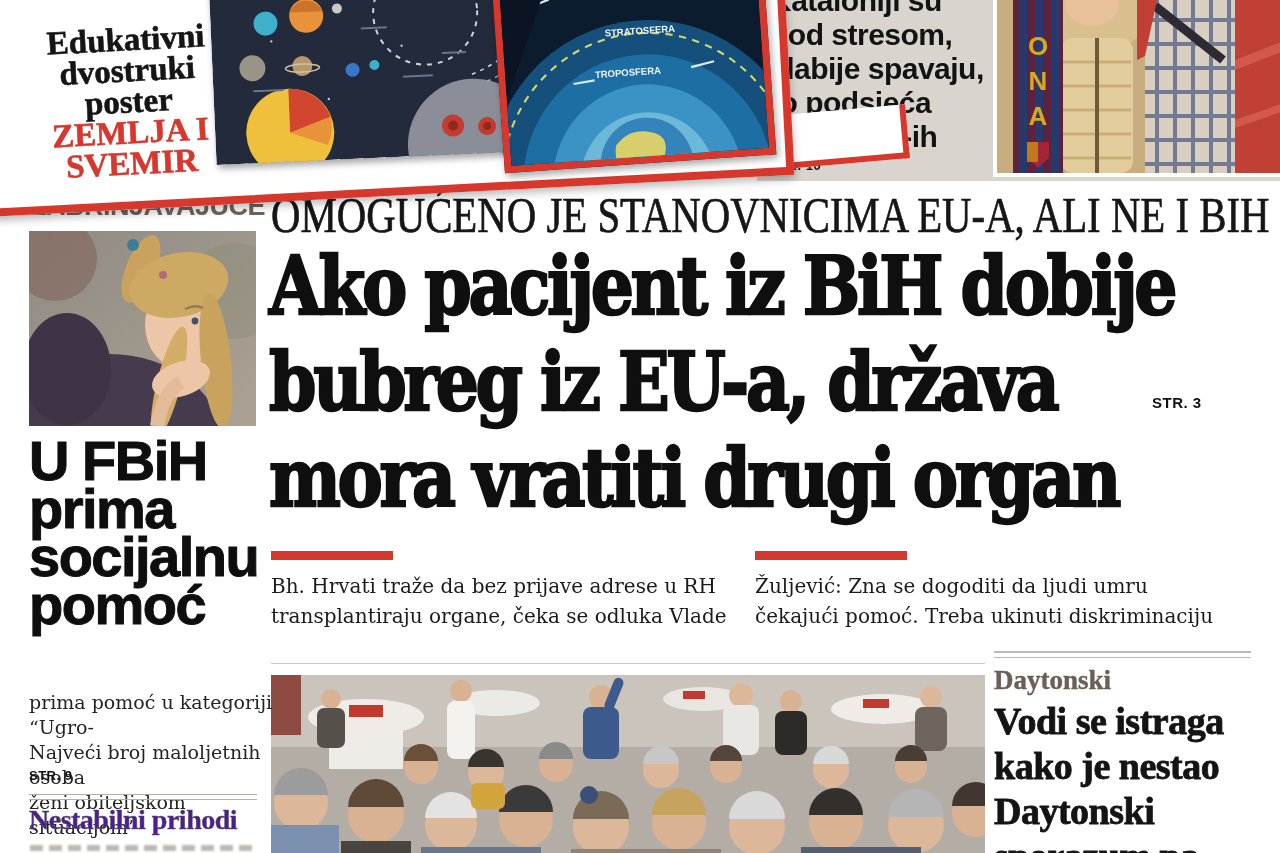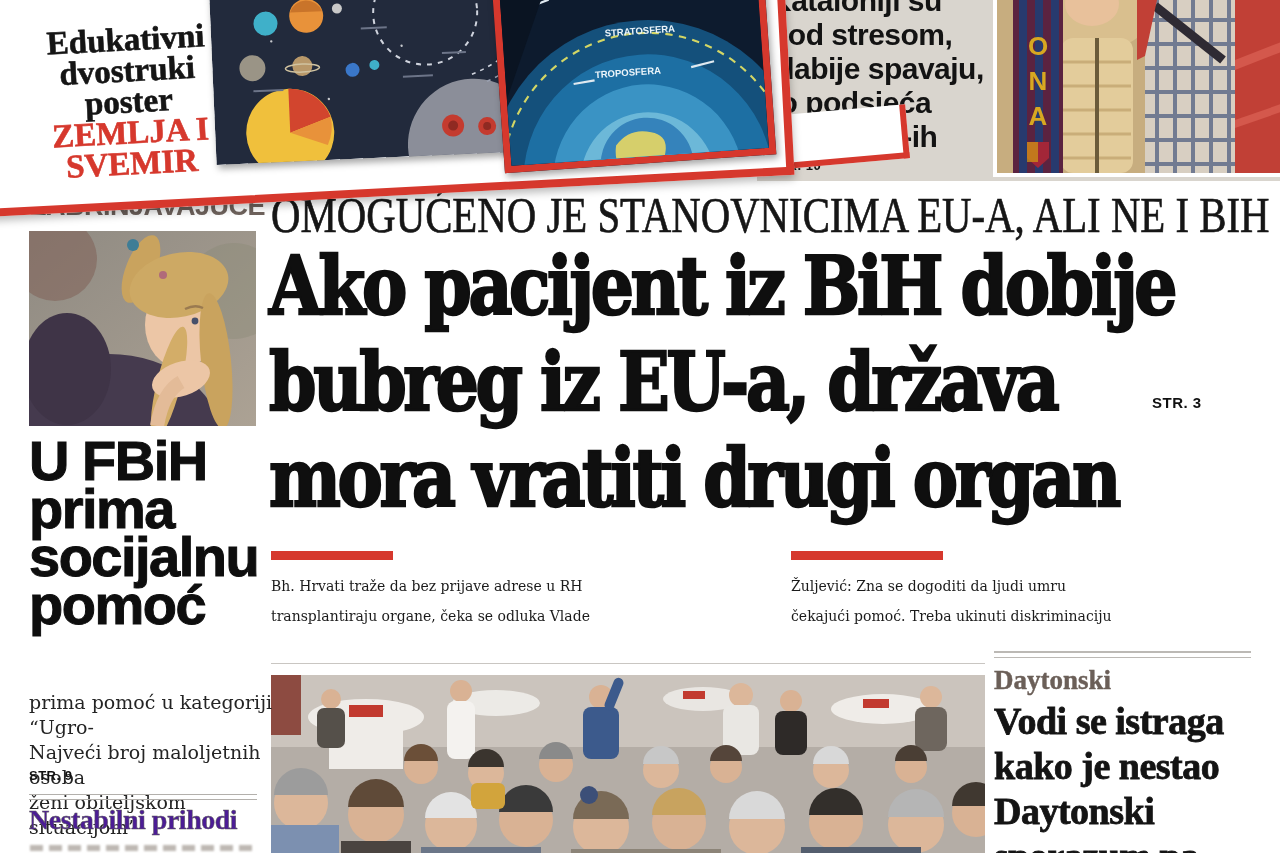--- a/index.html
+++ b/index.html
@@ -36,23 +36,23 @@
   
   .girl-photo{left:29px;top:231px;width:227px;height:195px;}
   .headline{left:269px;top:238px;transform:scaleX(.85);transform-origin:left top;
     font-family:"DejaVu Serif",serif;font-weight:bold;font-size:80px;line-height:96px;
     letter-spacing:-4px;color:#0f0f0f;-webkit-text-stroke:2.4px #0f0f0f;}
   .headline div{white-space:nowrap;}
   .page-ref{font-size:15px;font-weight:bold;letter-spacing:.5px;color:#111;}
   .ref3{left:1152px;top:394px;}
   .deck{width:475px;}
   .deck .bar{height:9px;background:#d6382d;margin-bottom:11px;}
-  .deck .txt{font-family:"DejaVu Serif",serif;font-size:14px;line-height:30px;color:#1b1b1b;}
+  .deck .txt{font-family:"DejaVu Serif",serif;font-size:20px;line-height:30px;color:#1b1b1b;}
   .deck-left{left:271px;top:551px;}
-  .deck-right{left:791px;top:551px;}
+  .deck-right{left:755px;top:551px;}
   .mid-rule{left:271px;top:663px;width:714px;height:1px;background:#c9c6c2;}
   .crowd-photo{left:271px;top:675px;width:714px;height:178px;}
   
   .right-rule{left:994px;top:651px;width:257px;height:4px;
     border-top:2px solid #bcb9b5;border-bottom:1px solid #bcb9b5;}
   .right-label{left:994px;top:665px;font-family:"Liberation Serif",serif;font-weight:bold;
     font-size:27px;color:#6b5f58;-webkit-text-stroke:.4px #6b5f58;}
   .right-headline{left:994px;top:699px;width:295px;font-family:"Liberation Serif",serif;
     font-weight:bold;font-size:38px;line-height:45px;color:#141414;-webkit-text-stroke:.8px #141414;
     letter-spacing:-.5px;}

